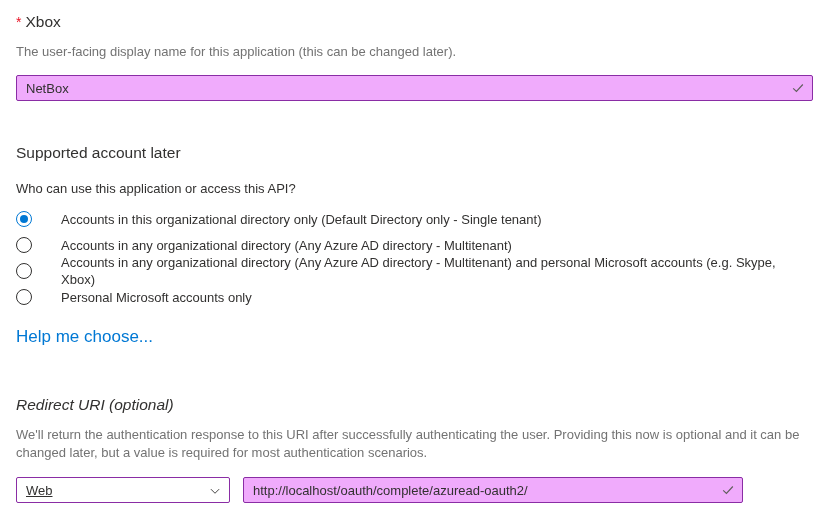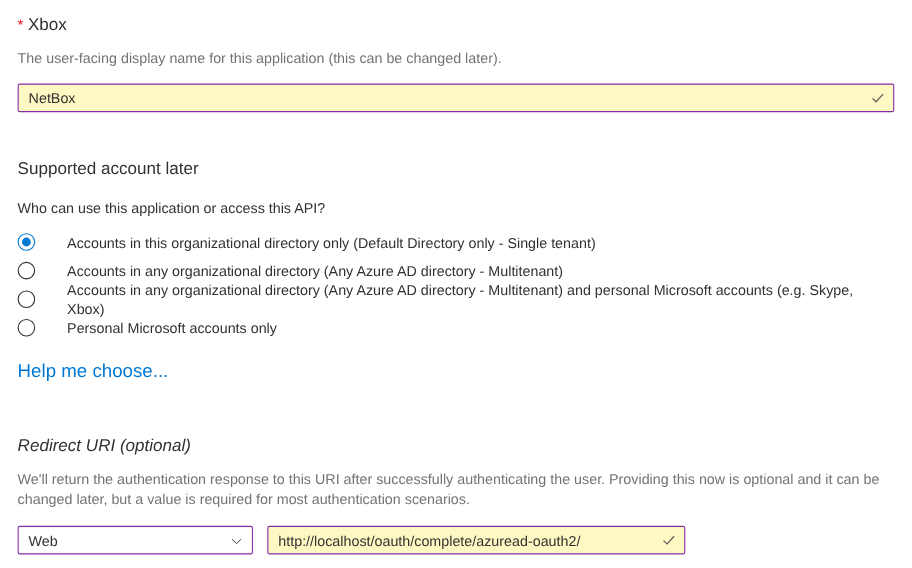--- a/index.html
+++ b/index.html
@@ -34,21 +34,21 @@
   .input-wrap {
     position: relative;
     margin-top: 14px;
     height: 26px;
   }
   .text-input {
     width: 100%;
     height: 26px;
     border: 1px solid #8a2da5;
     border-radius: 2px;
-    background: #fef9c3;
+    background: #f0abfc;
     font-family: "Liberation Sans", "DejaVu Sans", sans-serif;
     font-size: 13px;
     color: #323130;
     padding: 0 28px 0 9px;
     outline: none;
   }
   .valid-check {
     position: absolute;
     right: 8px;
     top: 6px;
@@ -97,20 +97,21 @@
   }
 
   
   .title-redirect { margin-top: 48px; font-style: italic; }
   .desc-redirect { margin-top: 11px; }
 
   .redirect-row {
     margin-top: 15px;
     display: flex;
     align-items: flex-end;
+    text-decoration: underline;
   }
   .combo-box {
     position: relative;
     width: 214px;
     height: 26px;
     border: 1px solid #8a2da5;
     border-radius: 2px;
     background: #fff;
     display: flex;
     align-items: center;
@@ -120,21 +121,21 @@
     cursor: pointer;
   }
   .combo-chevron {
     position: absolute;
     right: 8px; top: 7px;
     pointer-events: none;
   }
   .uri-wrap {
     position: relative;
     margin-left: 13px;
-    width: 380px;
+    width: 500px;
     height: 26px;
   }
 </style>
 </head>
 <body>
 
 <div class="page">
 
   
   <div class="section-title title-name">

